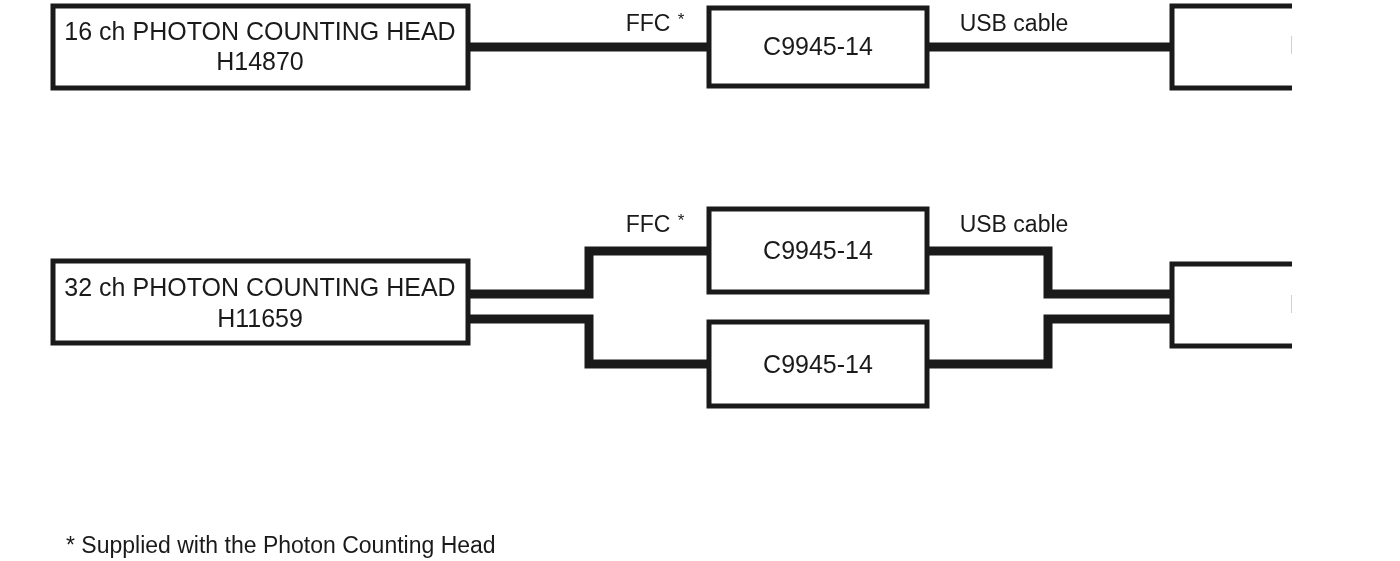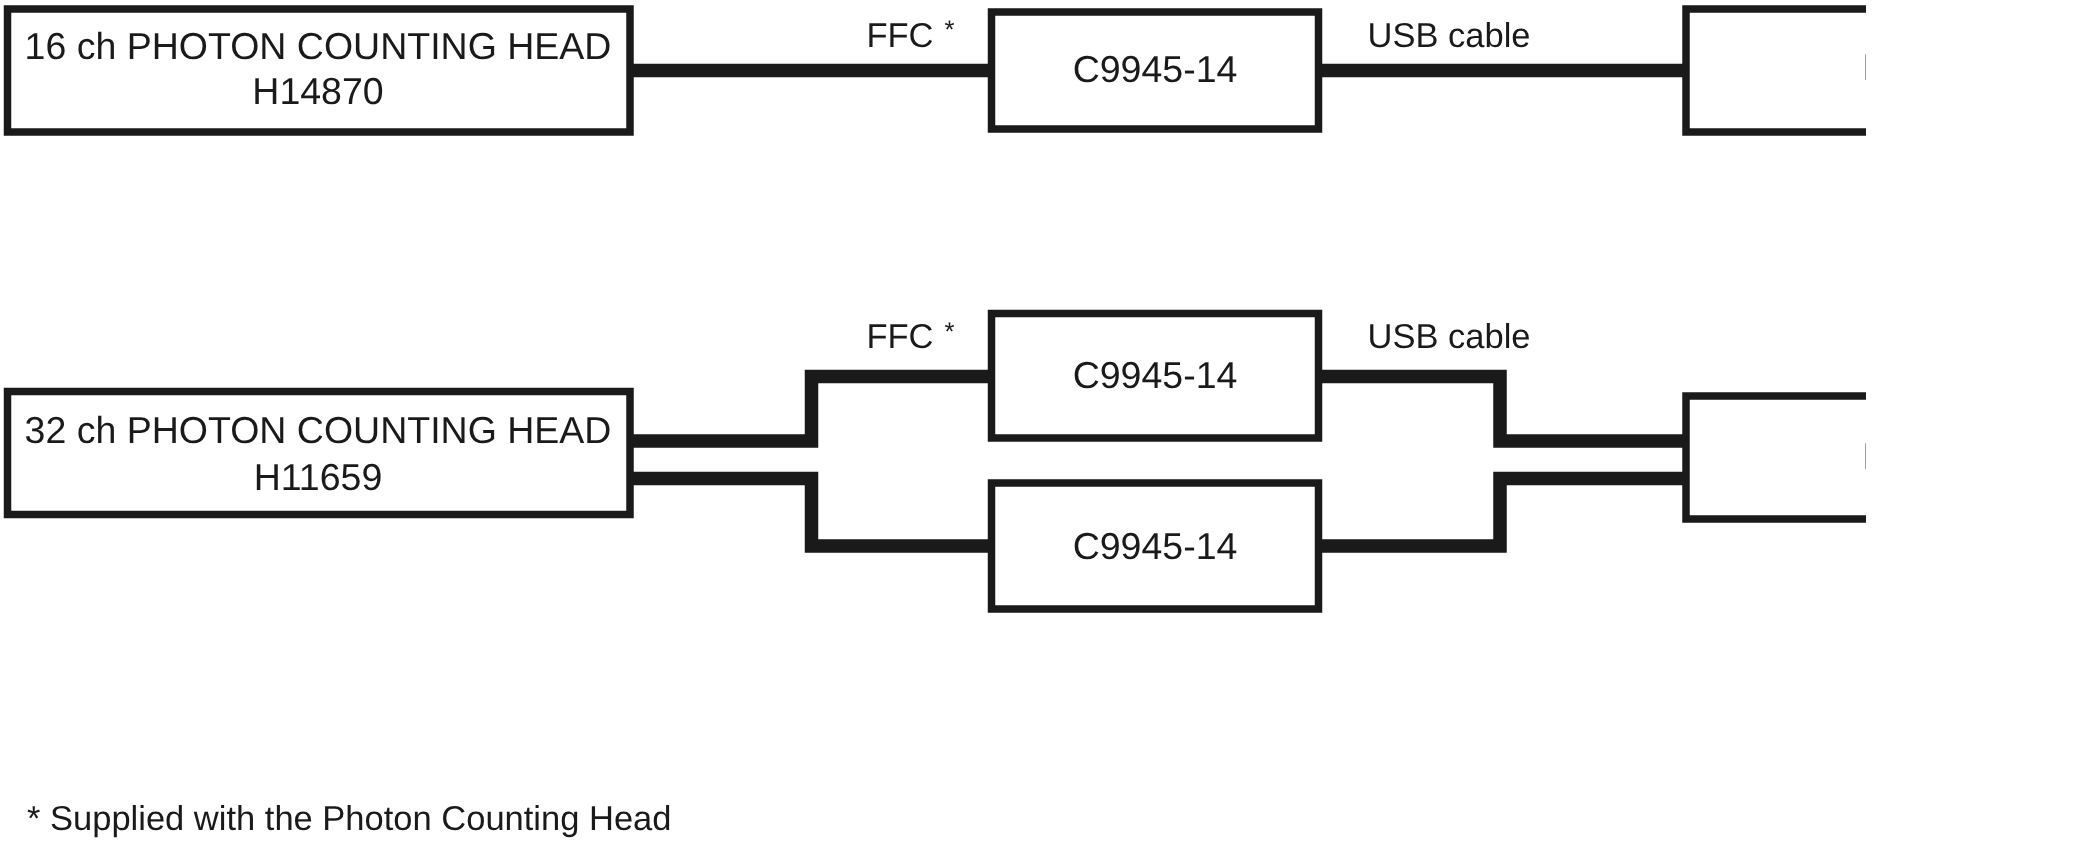--- a/index.html
+++ b/index.html
@@ -10,20 +10,21 @@
   body {
     font-family: "Liberation Sans", sans-serif;
     color: #1a1a1a;
   }
   #diagram-root {
     position: relative;
     width: 1244px;
     height: 561px;
     background: #ffffff;
     overflow: hidden;
+    margin-left: 48px;
   }
   svg.diagram-canvas {
     display: block;
     width: 1400px;
     height: 561px;
   }
   .node-box {
     fill: #ffffff;
     stroke: #1a1a1a;
     stroke-width: 5;

